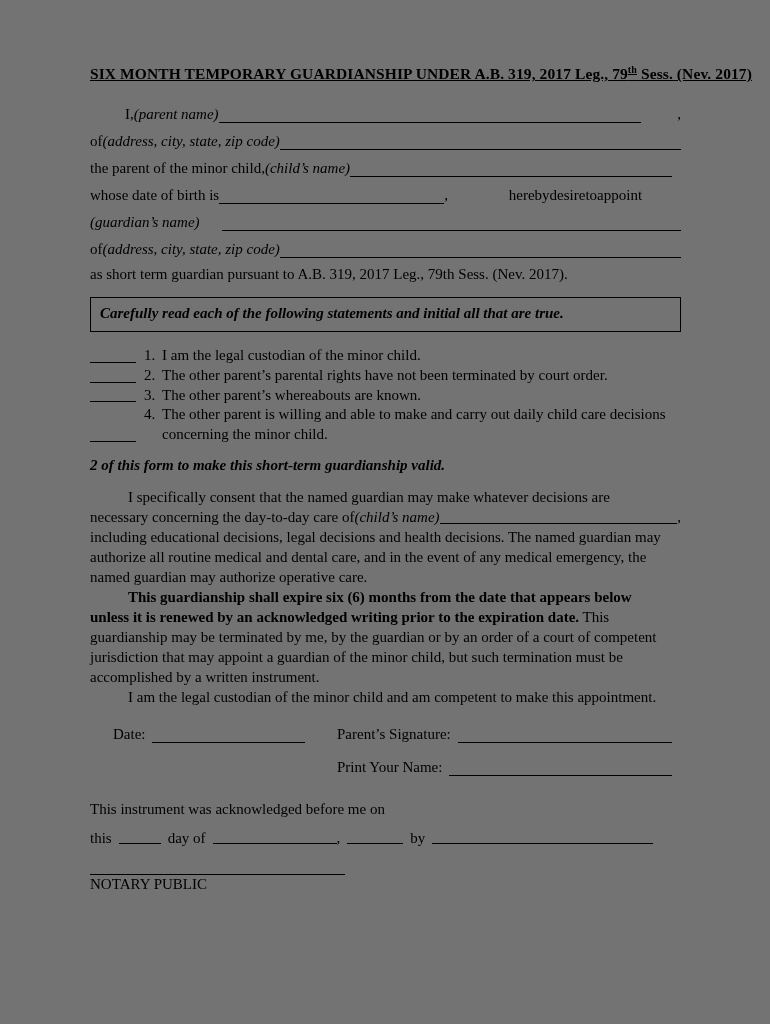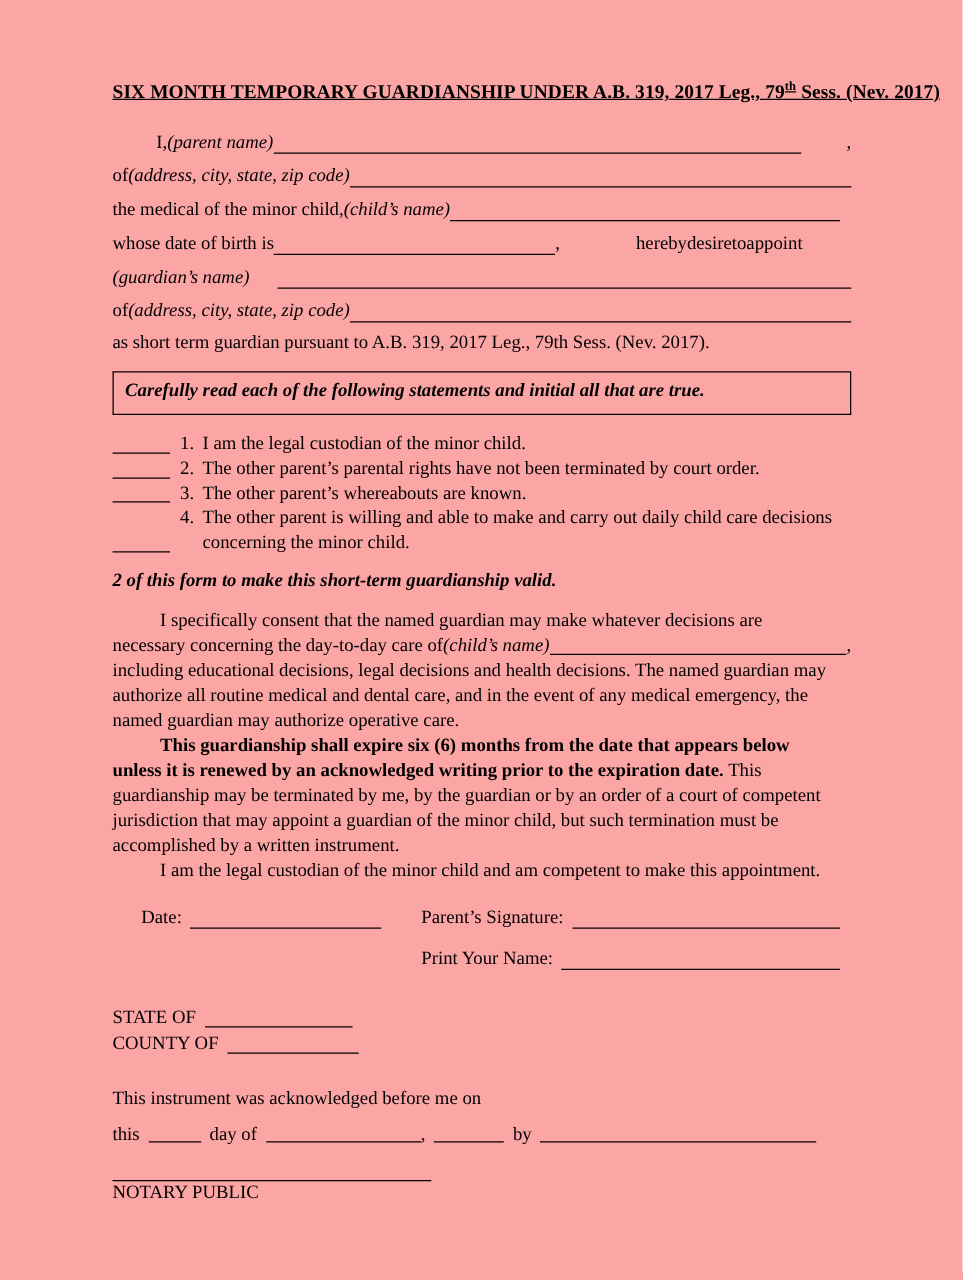--- a/index.html
+++ b/index.html
@@ -1,19 +1,19 @@
 <!DOCTYPE html>
 <html><head>
 <meta charset="utf-8">
 <style>
   * { margin:0; padding:0; box-sizing:border-box; }
   html,body { background:#ffffff; }
   body { width:770px; height:1024px; overflow:hidden; }
   .page {
-    position:relative; width:770px; height:1024px; background:#fca5a5; color:#000;
+    position:relative; width:770px; height:1024px; background:#737373; color:#000;
     font-family:"Liberation Serif", serif; font-size:15px;
     padding:64px 89px 0 90px;
   }
   .title {
     font-size:15.5px; font-weight:bold; white-space:nowrap;
     text-decoration:underline; letter-spacing:0.1px;
   }
   .title sup { font-size:10px; text-decoration:underline; }
   .it { font-style:italic; }
   .bold { font-weight:bold; }
@@ -92,21 +92,21 @@
       <span class="it">(parent name)</span>
       <span class="blank end-short"></span>
       <span class="comma">,</span>
     </div>
     <div class="fill-row">
       <span>of </span>
       <span class="it">(address, city, state, zip code)</span>
       <span class="blank"></span>
     </div>
     <div class="fill-row">
-      <span>the medical of the minor child, </span>
+      <span>the parent of the minor child, </span>
       <span class="it">(child’s name)</span>
       <span class="blank child-end"></span>
     </div>
     <div class="fill-row">
       <span>whose date of birth is </span>
       <span class="blank dob-blank"></span>
       <span class="comma">,</span>
       <span class="spread">
         <span>hereby</span>
         <span>desire</span>
@@ -195,30 +195,20 @@
     </div>
     <div class="sig-row">
       <span class="sig-spacer"></span>
       <span class="sig-right">
         <span class="lbl-gap">Print Your Name:</span>
         <span class="blank"></span>
       </span>
     </div>
   </div>
 
-  <div class="state-block">
-    <div class="state-row">
-      <span class="lbl-gap">STATE OF</span>
-      <span class="blank state-blank"></span>
-    </div>
-    <div class="state-row">
-      <span class="lbl-gap">COUNTY OF</span>
-      <span class="blank county-blank"></span>
-    </div>
-  </div>
 
   <div class="notary-block">
     <div class="ack-line">This instrument was acknowledged before me on</div>
     <div class="dayof-row">
       <span>this</span>
       <span class="blank day-blank word-gap"></span>
       <span>day of</span>
       <span class="blank month-blank word-gap-l"></span>
       <span>,</span>
       <span class="blank year-blank word-gap"></span>

